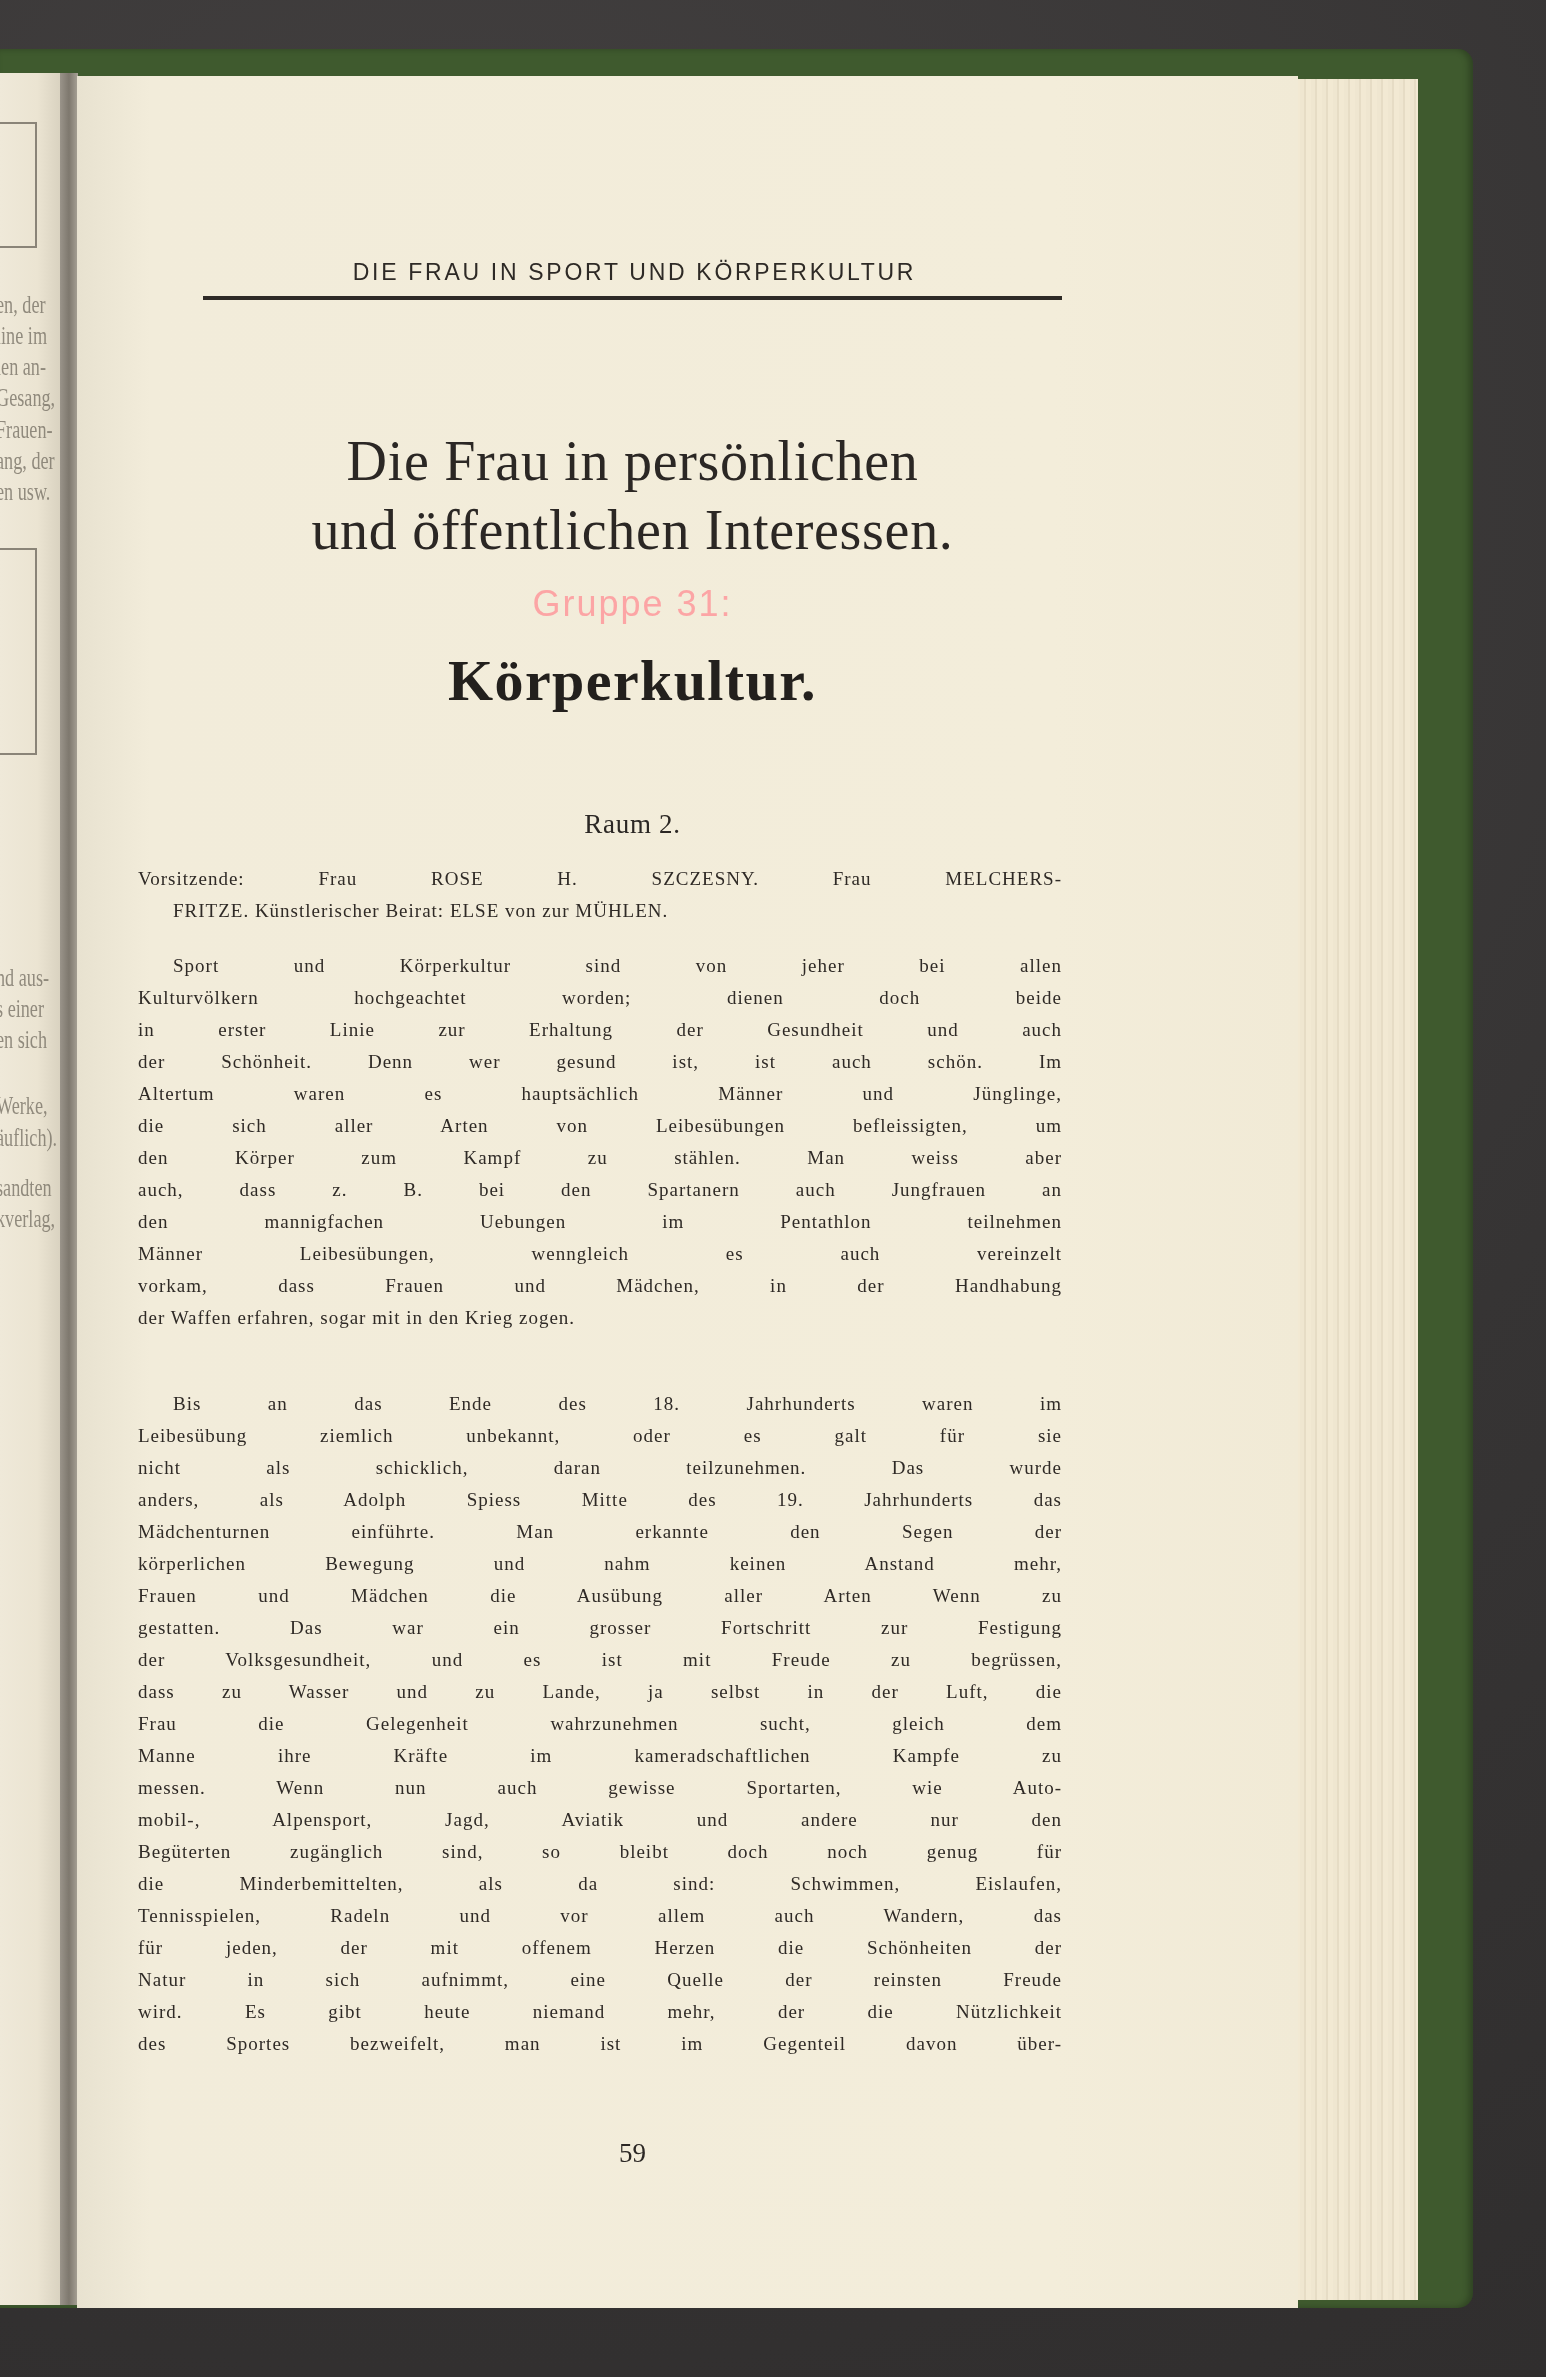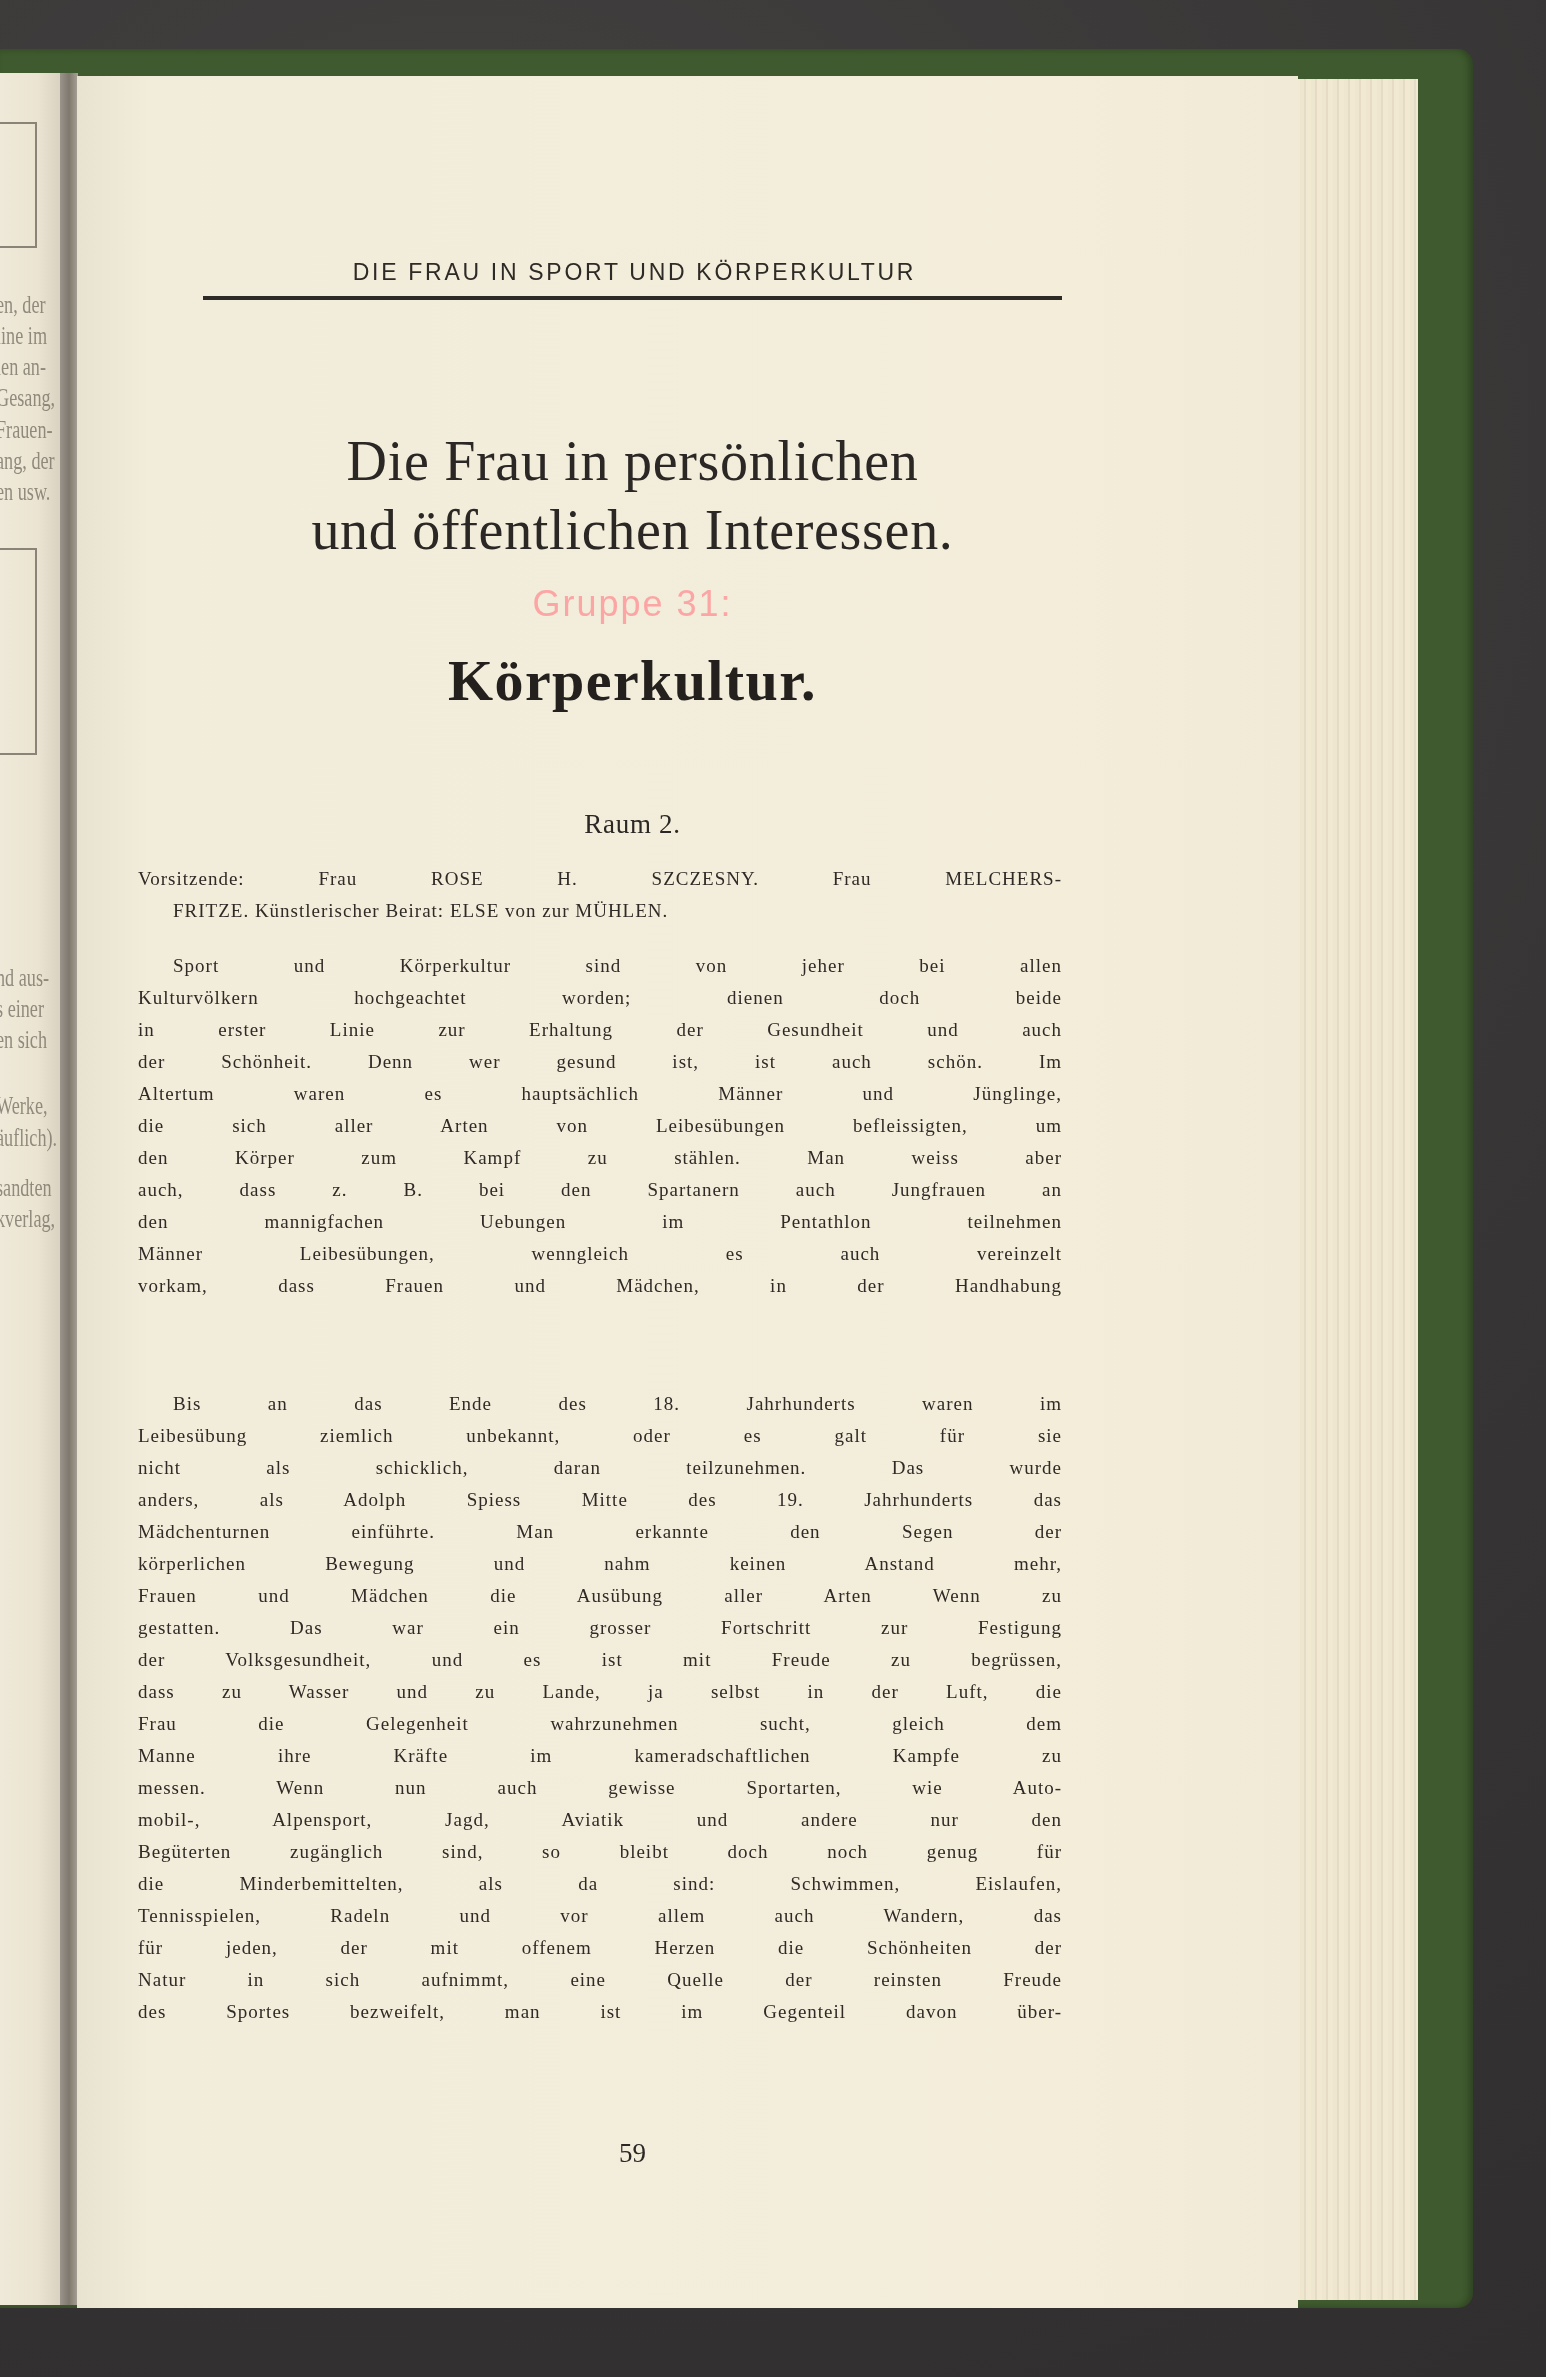--- a/index.html
+++ b/index.html
@@ -133,20 +133,21 @@
   <span class="line">Kulturvölkern hochgeachtet worden; dienen doch beide</span>
   <span class="line">in erster Linie zur Erhaltung der Gesundheit und auch</span>
   <span class="line">der Schönheit. Denn wer gesund ist, ist auch schön. Im</span>
   <span class="line">Altertum waren es hauptsächlich Männer und Jünglinge,</span>
   <span class="line">die sich aller Arten von Leibesübungen befleissigten, um</span>
   <span class="line">den Körper zum Kampf zu stählen. Man weiss aber</span>
   <span class="line">auch, dass z. B. bei den Spartanern auch Jungfrauen an</span>
   <span class="line">den mannigfachen Uebungen im Pentathlon teilnehmen</span>
   <span class="line">Männer Leibesübungen, wenngleich es auch vereinzelt</span>
   <span class="line">vorkam, dass Frauen und Mädchen, in der Handhabung</span>
+  <span class="line last">der Waffen erfahren, sogar mit in den Krieg zogen.</span>
 </div>
 
 <div class="text para2">
   <span class="line indent">Bis an das Ende des 18. Jahrhunderts waren im</span>
   <span class="line">Leibesübung ziemlich unbekannt, oder es galt für sie</span>
   <span class="line">nicht als schicklich, daran teilzunehmen. Das wurde</span>
   <span class="line">anders, als Adolph Spiess Mitte des 19. Jahrhunderts das</span>
   <span class="line">Mädchenturnen einführte. Man erkannte den Segen der</span>
   <span class="line">körperlichen Bewegung und nahm keinen Anstand mehr,</span>
   <span class="line">Frauen und Mädchen die Ausübung aller Arten Wenn zu</span>
@@ -155,17 +156,18 @@
   <span class="line">dass zu Wasser und zu Lande, ja selbst in der Luft, die</span>
   <span class="line">Frau die Gelegenheit wahrzunehmen sucht, gleich dem</span>
   <span class="line">Manne ihre Kräfte im kameradschaftlichen Kampfe zu</span>
   <span class="line">messen. Wenn nun auch gewisse Sportarten, wie Auto-</span>
   <span class="line">mobil-, Alpensport, Jagd, Aviatik und andere nur den</span>
   <span class="line">Begüterten zugänglich sind, so bleibt doch noch genug für</span>
   <span class="line">die Minderbemittelten, als da sind: Schwimmen, Eislaufen,</span>
   <span class="line">Tennisspielen, Radeln und vor allem auch Wandern, das</span>
   <span class="line">für jeden, der mit offenem Herzen die Schönheiten der</span>
   <span class="line">Natur in sich aufnimmt, eine Quelle der reinsten Freude</span>
+  <span class="line">wird. Es gibt heute niemand mehr, der die Nützlichkeit</span>
   <span class="line">des Sportes bezweifelt, man ist im Gegenteil davon über-</span>
 </div>
 
 <div class="page-number">59</div>
 
 
 </body></html>

